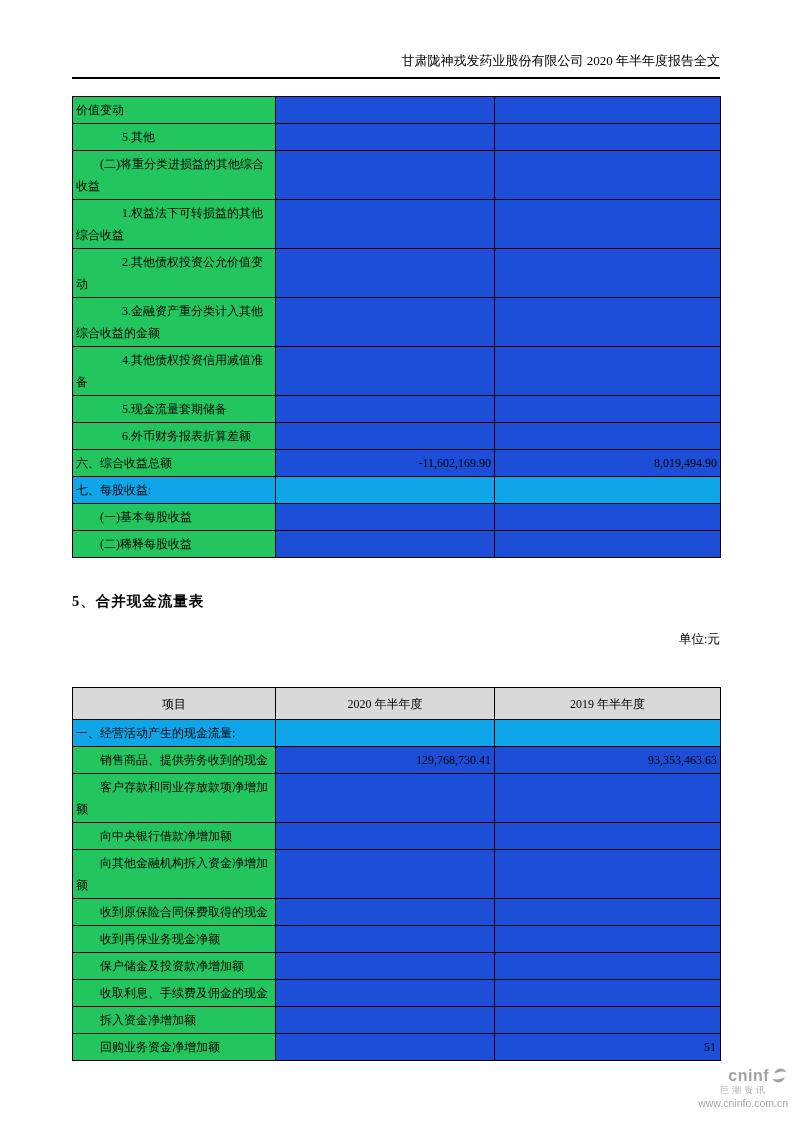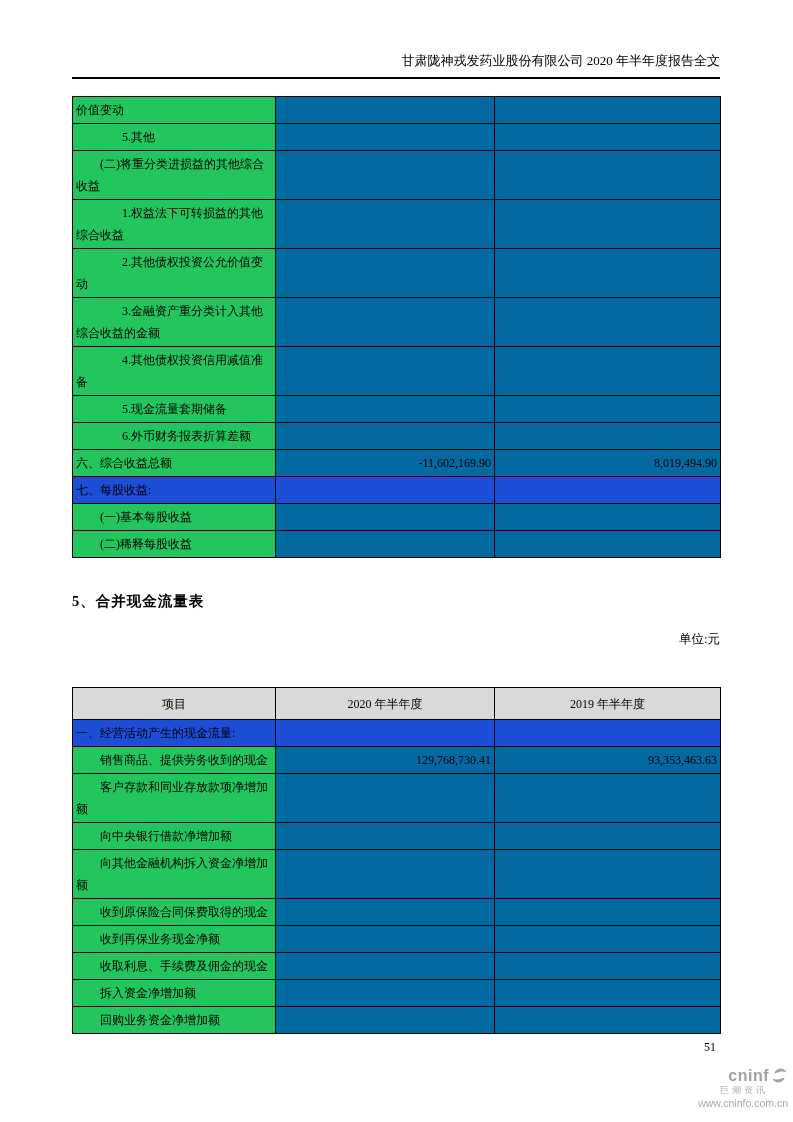--- a/index.html
+++ b/index.html
@@ -30,22 +30,22 @@
     padding:2px 3px;
     line-height:22px;
     vertical-align:middle;
     overflow:hidden;
     word-break:break-all;
   }
   table.fin col.c1{width:203px;}
   table.fin col.c2{width:219px;}
   table.fin col.c3{width:226px;}
   td.lbl{background:#22c55e;}
-  td.val{text-align:right;background:#0369a1;}
-  tr.grayrow td{background:#1d4ed8;}
+  td.val{text-align:right;background:#1d4ed8;}
+  tr.grayrow td{background:#0ea5e9;}
   tr.hdr td{background:#d9d9d9;text-align:center;}
   tr.r1{height:27px;}
   tr.r2{height:46px;}
   tr.rh{height:32px;}
   .ind1{text-indent:24px;}
   .ind2{text-indent:46px;}
   
   .section-title{
     position:absolute;left:72px;top:592px;
     font-size:14.5px;font-weight:bold;letter-spacing:1px;
@@ -204,20 +204,25 @@
         <td class="lbl ind1">收到原保险合同保费取得的现金</td>
         <td class="val"></td>
         <td class="val"></td>
       </tr>
       <tr class="r1">
         <td class="lbl ind1">收到再保业务现金净额</td>
         <td class="val"></td>
         <td class="val"></td>
       </tr>
       <tr class="r1">
+        <td class="lbl ind1">保户储金及投资款净增加额</td>
+        <td class="val"></td>
+        <td class="val"></td>
+      </tr>
+      <tr class="r1">
         <td class="lbl ind1">收取利息、手续费及佣金的现金</td>
         <td class="val"></td>
         <td class="val"></td>
       </tr>
       <tr class="r1">
         <td class="lbl ind1">拆入资金净增加额</td>
         <td class="val"></td>
         <td class="val"></td>
       </tr>
       <tr class="r1">

